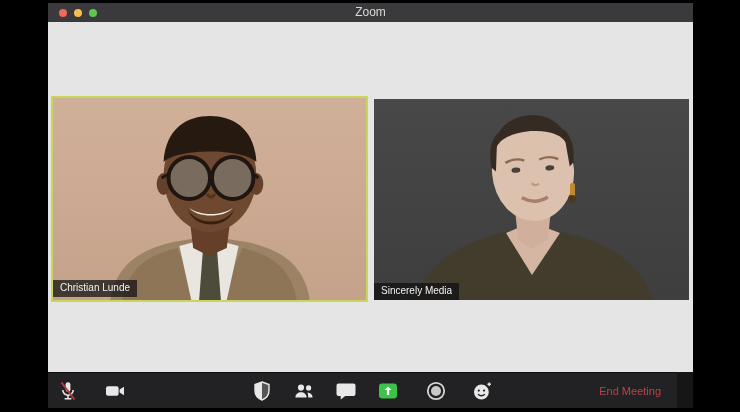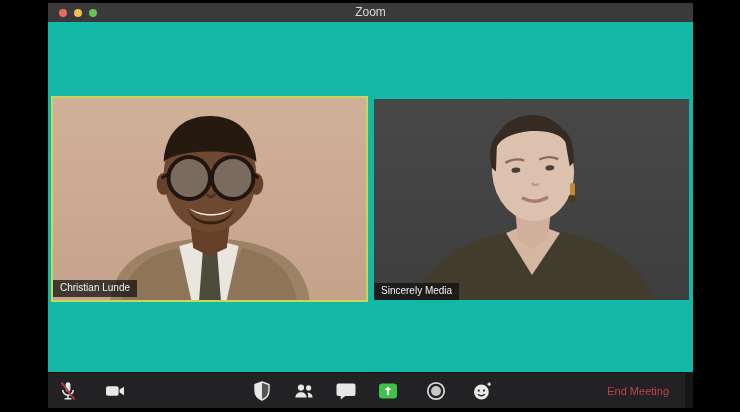--- a/index.html
+++ b/index.html
@@ -22,38 +22,38 @@
   .lights { position:absolute; left:11px; top:0; height:100%; display:flex; align-items:center; gap:7px; }
   .light { width:8px; height:8px; border-radius:50%; display:inline-block; }
   .light.red    { background:#ed6a5e; }
   .light.yellow { background:#f4bf4f; }
   .light.green  { background:#61c554; }
   .win-title {
     flex:1; text-align:center; color:#d9d9d9; font-size:12px; line-height:19px;
   }
 
   
-  .content { position:absolute; left:0; top:19px; right:0; bottom:36px; background:#14b8a6; }
+  .content { position:absolute; left:0; top:19px; right:0; bottom:36px; background:#e5e5e5; }
   .tile {
     position:absolute; top:74px; height:206px; overflow:hidden; background:#3f3f3f;
   }
   .tile.left  { left:3px;   width:317px; border:2px solid #c9d65b; }
   .tile.right { left:326px; width:315px; top:77px; height:201px; }
   .tile svg { display:block; width:100%; height:100%; }
   .name-label {
     position:absolute; left:0; bottom:3px;
     background:rgba(15,15,15,0.72); color:#f2f2f2;
     font-size:10px; line-height:12px; padding:2px 7px 3px 7px;
     white-space:nowrap;
   }
   .tile.right .name-label { bottom:0;margin-top:33px; }
 
   
   .toolbar {
-    position:absolute; left:0; right:8px; bottom:0; height:36px;
+    position:absolute; left:0; right:16px; bottom:0; height:36px;
     background:#222224; border-top:1px solid #0e0e0f;
   }
   .tb {
     position:absolute; top:6px; width:24px; height:24px;
     background:none; border:none; padding:0; cursor:pointer;
   }
   .tb svg { display:block; width:24px; height:24px; }
   .tb.mic          { left:8px; }
   .tb.cam          { left:55px; }
   .tb.shield       { left:202px; }

